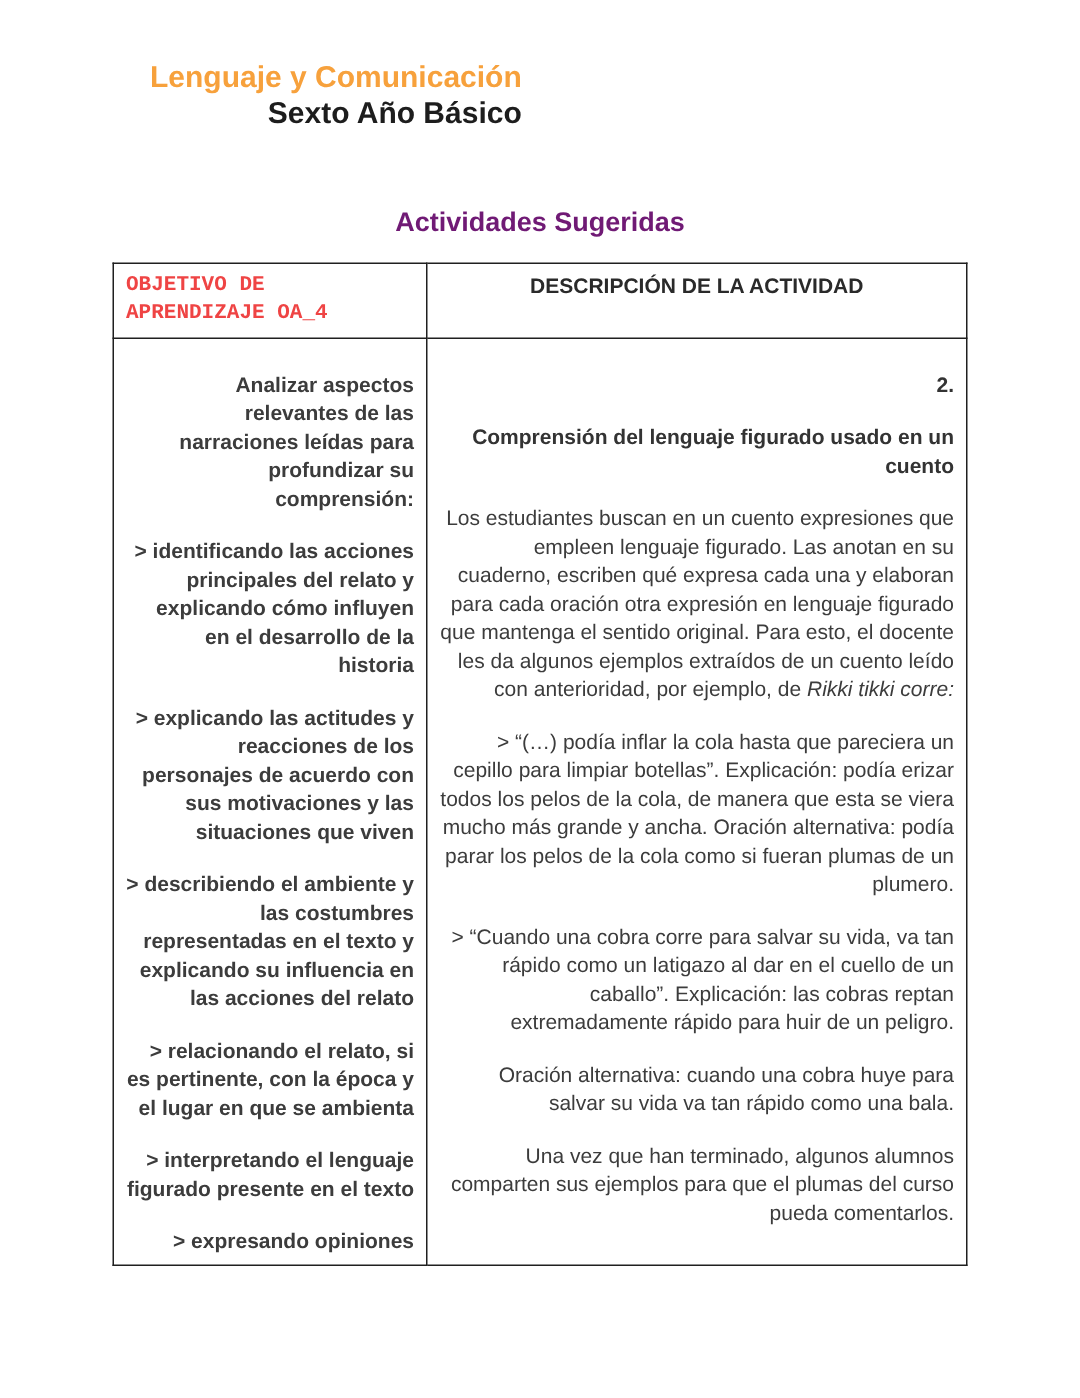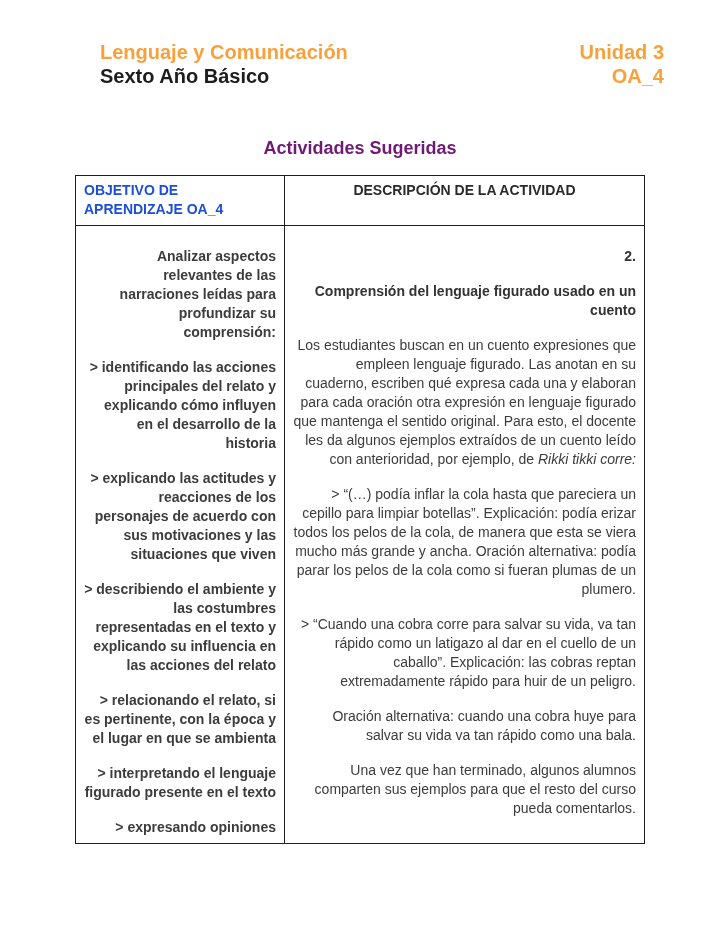--- a/index.html
+++ b/index.html
@@ -21,20 +21,21 @@
   .header-right{text-align:right;}
   .subject{
     color:#F7A13C;
     font-size:20px;font-weight:bold;line-height:24px;
     white-space:nowrap;
   }
   .grade{
     color:#1d1d1d;
     font-size:20px;font-weight:bold;line-height:24px;
     white-space:nowrap;
+    text-align:right;
   }
   .unit{
     color:#F7A13C;
     font-size:20px;font-weight:bold;line-height:24px;
     white-space:nowrap;
   }
   .oa{
     color:#F7A13C;
     font-size:20px;font-weight:bold;line-height:24px;
     white-space:nowrap;
@@ -58,22 +59,23 @@
     vertical-align:top;
     padding:5px 8px 6px 8px;
     font-size:14px;
     line-height:19px;
     color:#3c3c3c;
   }
   th.col-obj{
     width:192px;
     text-align:left;
     font-weight:bold;
-    color:#1d4ed8;
+    color:#ef4444;
     height:38px;
+    font-family:Liberation Mono, monospace;
   }
   th.col-desc{
     text-align:center;
     font-weight:bold;
     color:#2a2a2a;
   }
   td p{margin:16px 0 10px 0;text-align:right;}
   td p:last-child{margin-bottom:0;}
   .objective-cell{font-weight:bold;color:#333333;}
   .bold{font-weight:bold;color:#333333;}
@@ -81,24 +83,20 @@
 </style>
 </head>
 <body>
 
 <div class="page">
 
   <div class="header">
     <div class="header-left">
       <div class="subject">Lenguaje y Comunicación</div>
       <div class="grade">Sexto Año Básico</div>
-    </div>
-    <div class="header-right">
-      <div class="unit">Unidad 3</div>
-      <div class="oa">OA_4</div>
     </div>
   </div>
 
   <h1 class="doc-title">Actividades Sugeridas</h1>
 
   <table class="activity-table">
     <thead>
       <tr>
         <th class="col-obj">OBJETIVO DE APRENDIZAJE OA_4</th>
         <th class="col-desc">DESCRIPCIÓN DE LA ACTIVIDAD</th>
@@ -115,19 +113,19 @@
           <p>&gt; interpretando el lenguaje figurado presente en el texto</p>
           <p>&gt; expresando opiniones</p>
         </td>
         <td class="description-cell">
           <p class="bold">2.</p>
           <p class="bold">Comprensión del lenguaje figurado usado en un cuento</p>
           <p><span>Los estudiantes buscan en un cuento expresiones que empleen lenguaje figurado. Las anotan en su cuaderno, escriben qué expresa cada una y elaboran para cada oración otra expresión en lenguaje figurado que mantenga el sentido original. Para esto, el docente les da algunos ejemplos extraídos de un cuento leído con anterioridad, por ejemplo, de </span><em>Rikki tikki corre:</em></p>
           <p>&gt; “(…) podía inflar la cola hasta que pareciera un cepillo para limpiar botellas”. Explicación: podía erizar todos los pelos de la cola, de manera que esta se viera mucho más grande y ancha. Oración alternativa: podía parar los pelos de la cola como si fueran plumas de un plumero.</p>
           <p>&gt; “Cuando una cobra corre para salvar su vida, va tan rápido como un latigazo al dar en el cuello de un caballo”. Explicación: las cobras reptan extremadamente rápido para huir de un peligro.</p>
           <p>Oración alternativa: cuando una cobra huye para salvar su vida va tan rápido como una bala.</p>
-          <p>Una vez que han terminado, algunos alumnos comparten sus ejemplos para que el resto del curso pueda comentarlos.</p>
+          <p>Una vez que han terminado, algunos alumnos comparten sus ejemplos para que el plumas del curso pueda comentarlos.</p>
         </td>
       </tr>
     </tbody>
   </table>
 
 </div>
 
 </body></html>

